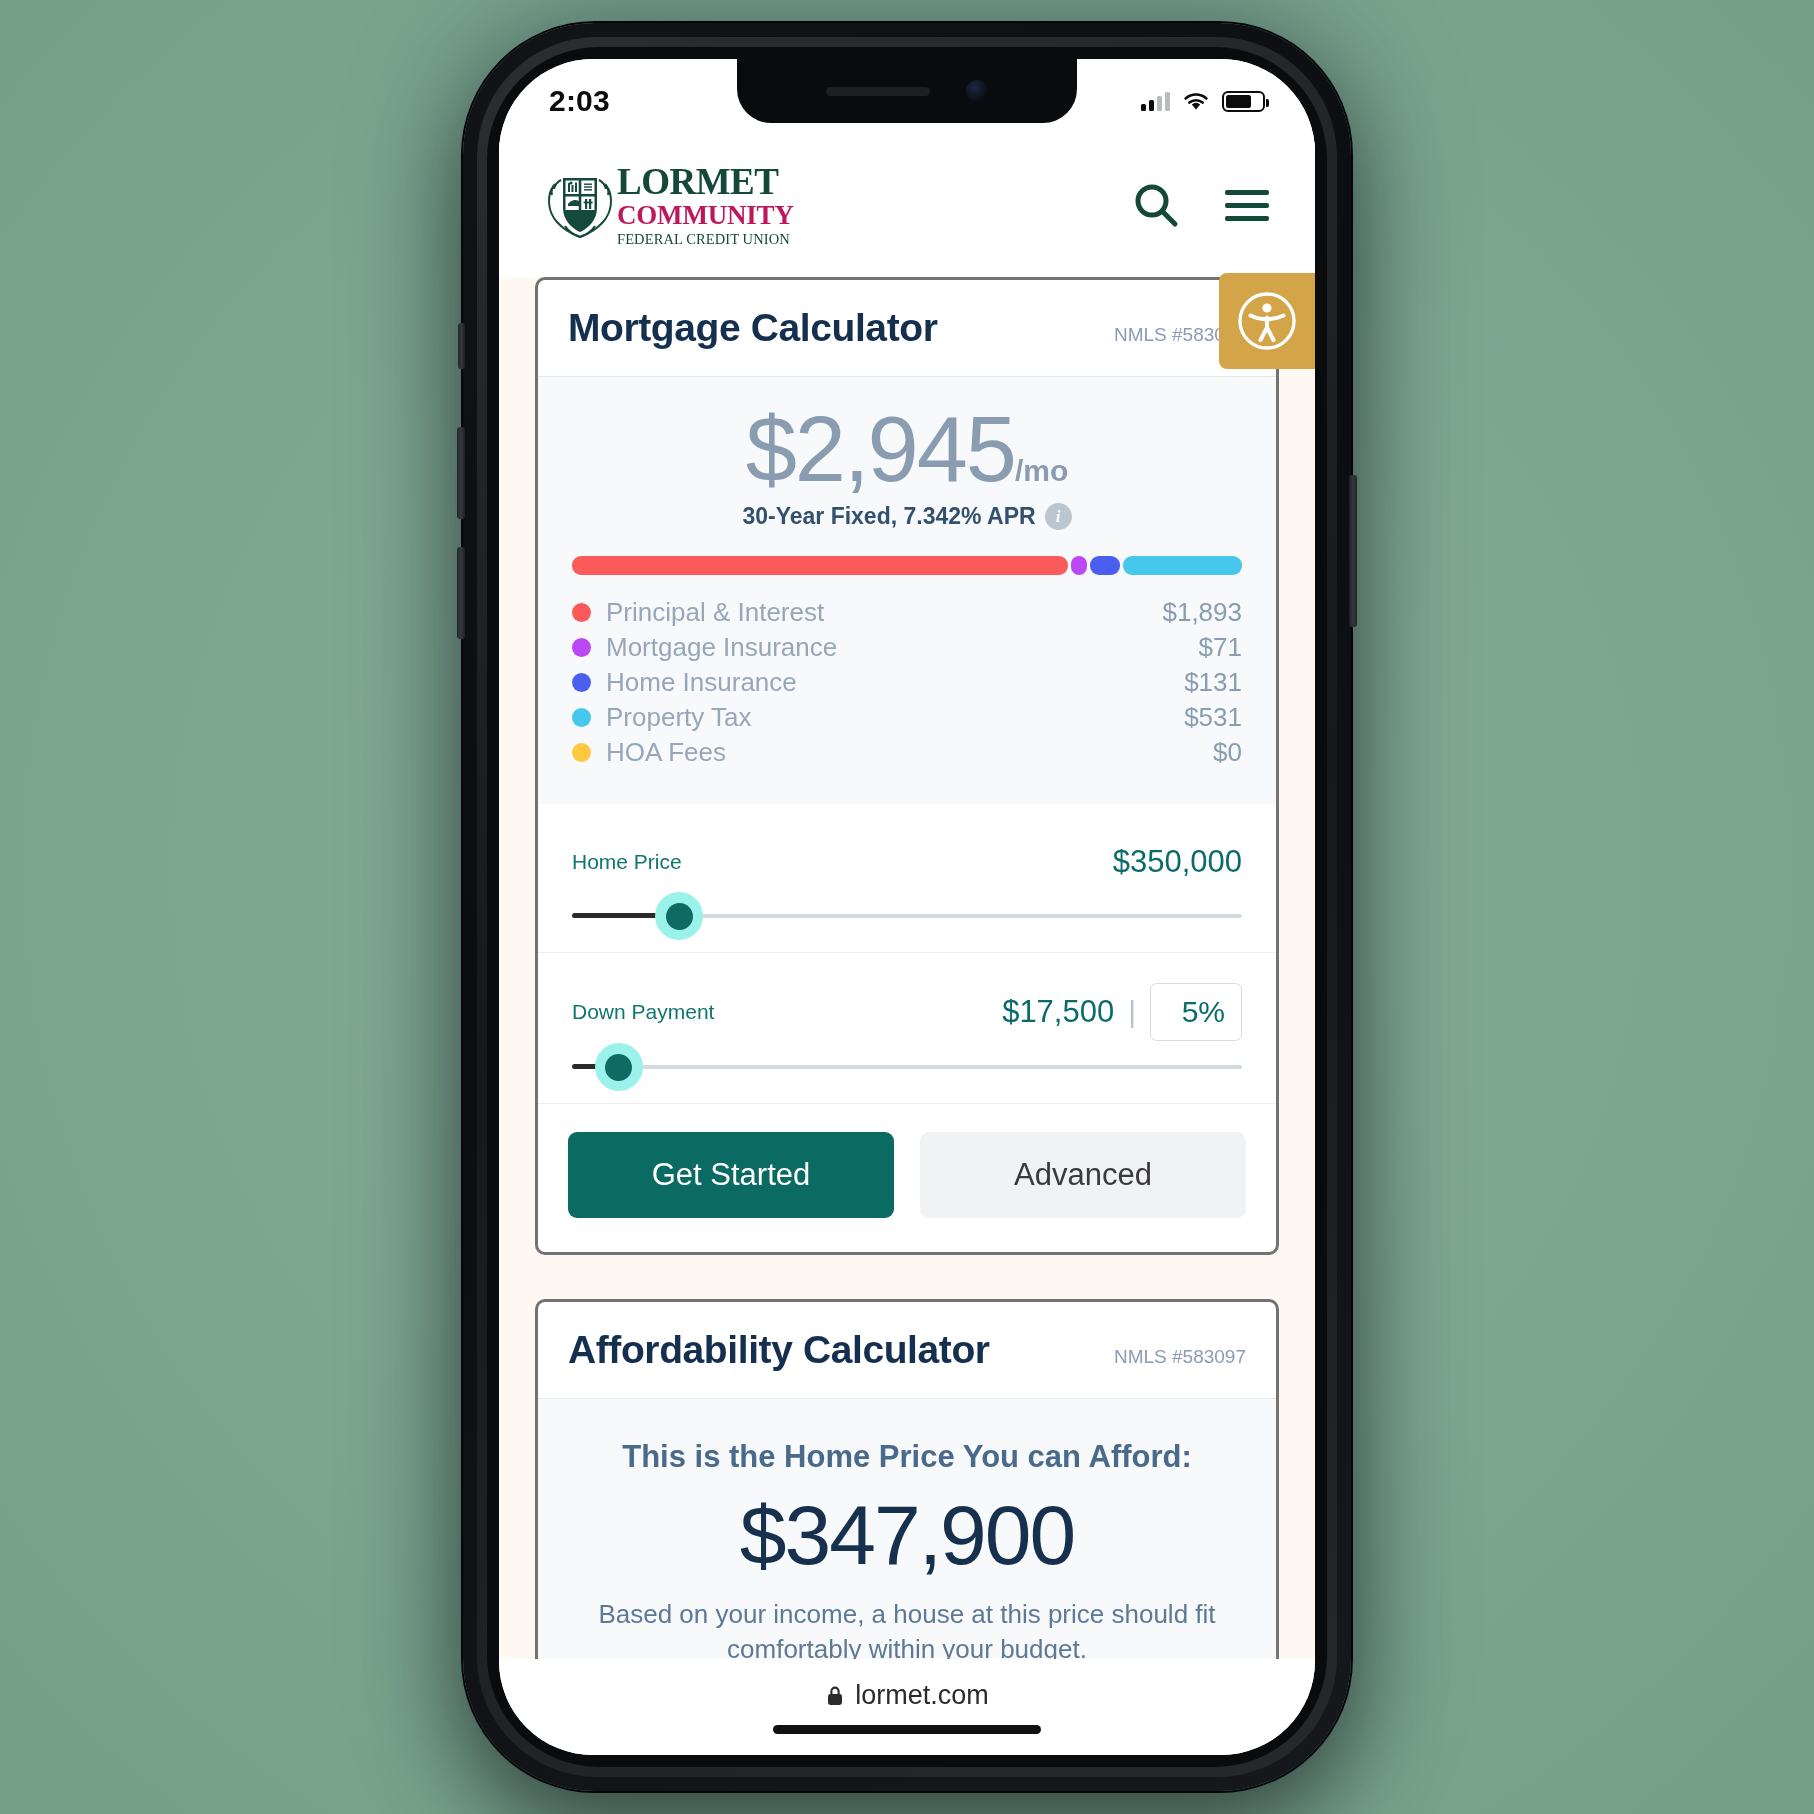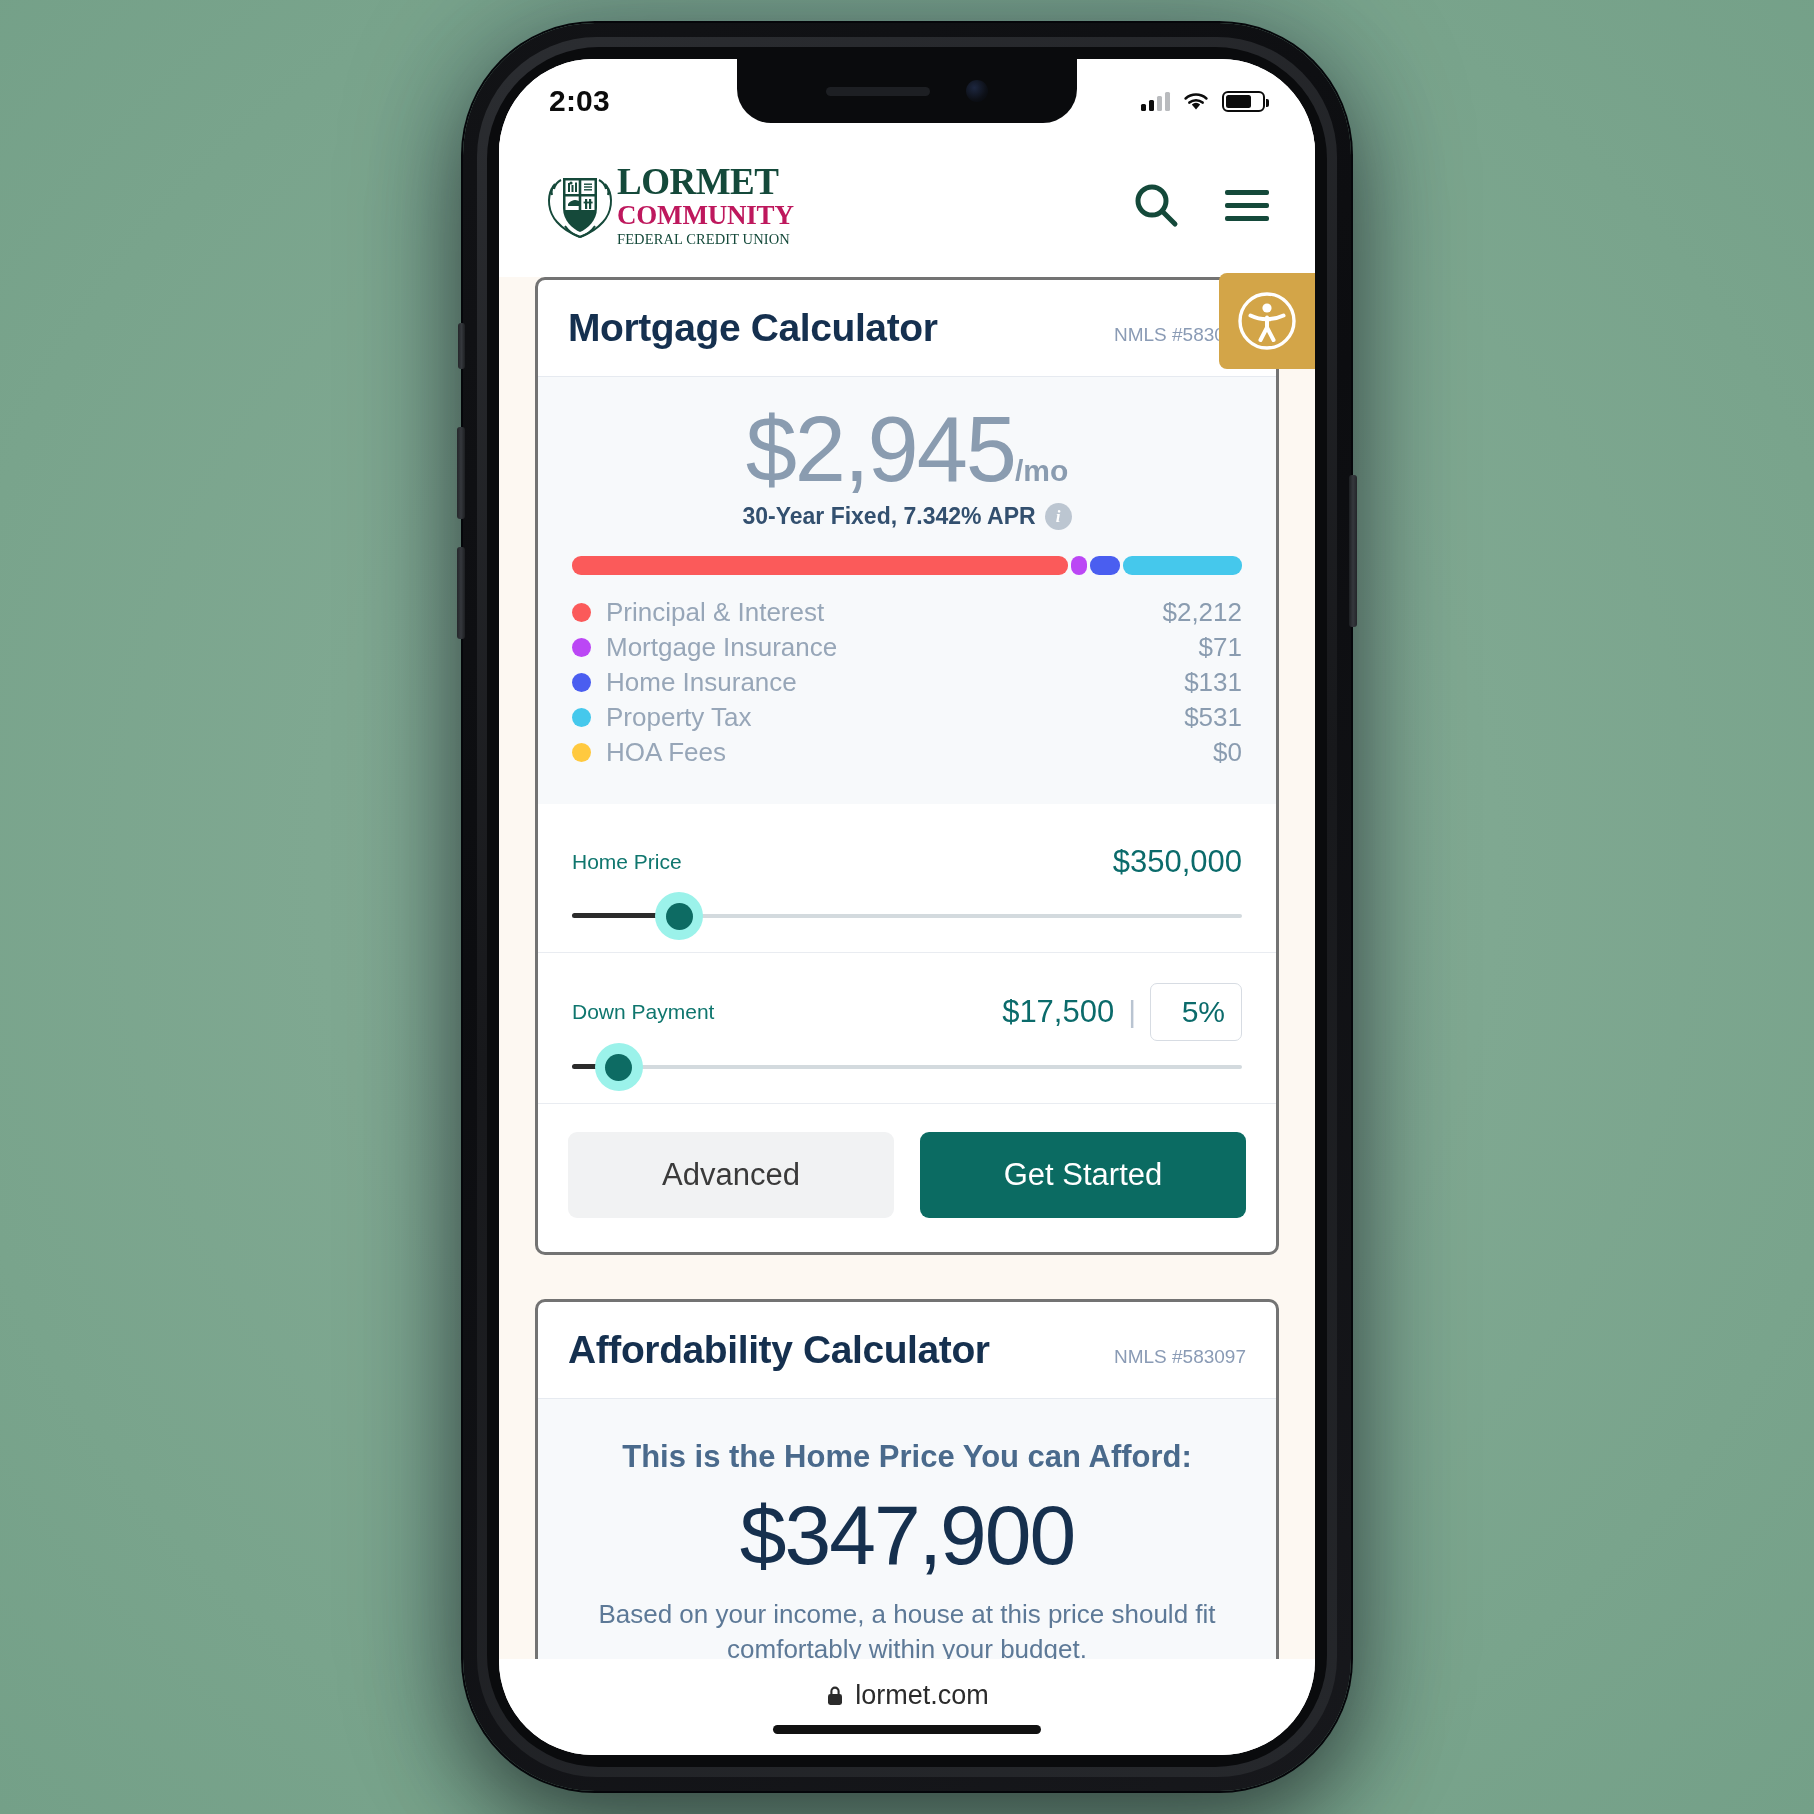--- a/index.html
+++ b/index.html
@@ -379,21 +379,21 @@
                 <span style="flex: 75.1104 0 0px; background: rgb(251, 90, 90);"></span>
                 <span style="flex: 2.41087 0 0px; background: rgb(187, 71, 245);"></span>
                 <span style="flex: 4.44822 0 0px; background: rgb(74, 94, 240);"></span>
                 <span style="flex: 18.0306 0 0px; background: rgb(69, 200, 236);"></span>
               </div>
 
             <div class="legend" id="legend">
                 <div class="legend-row">
                   <span class="legend-dot" style="background: rgb(251, 90, 90);"></span>
                   <span class="legend-label">Principal &amp; Interest</span>
-                  <span class="legend-value">$2,212</span>
+                  <span class="legend-value">$1,893</span>
                 </div>
                 <div class="legend-row">
                   <span class="legend-dot" style="background: rgb(187, 71, 245);"></span>
                   <span class="legend-label">Mortgage Insurance</span>
                   <span class="legend-value">$71</span>
                 </div>
                 <div class="legend-row">
                   <span class="legend-dot" style="background: rgb(74, 94, 240);"></span>
                   <span class="legend-label">Home Insurance</span>
                   <span class="legend-value">$131</span>
@@ -437,22 +437,22 @@
             <div class="track">
               <div class="rail"></div>
               <div class="fill" id="dp-fill" style="width: 7%;"></div>
               <div class="thumb" id="dp-thumb" style="left: 7%;">
                   <i></i>
                 </div>
             </div>
           </div>
 
           <div class="actions">
+            <button class="btn btn-primary">Get Started</button>
             <button class="btn btn-secondary">Advanced</button>
-            <button class="btn btn-primary">Get Started</button>
           </div>
         </div>
 
         <div class="card">
           <div class="card-head">
             <div class="card-title">Affordability Calculator</div>
             <div class="nmls">NMLS #583097</div>
           </div>
           <div class="afford-body">
             <div class="afford-head">This is the Home Price You can Afford:</div>

